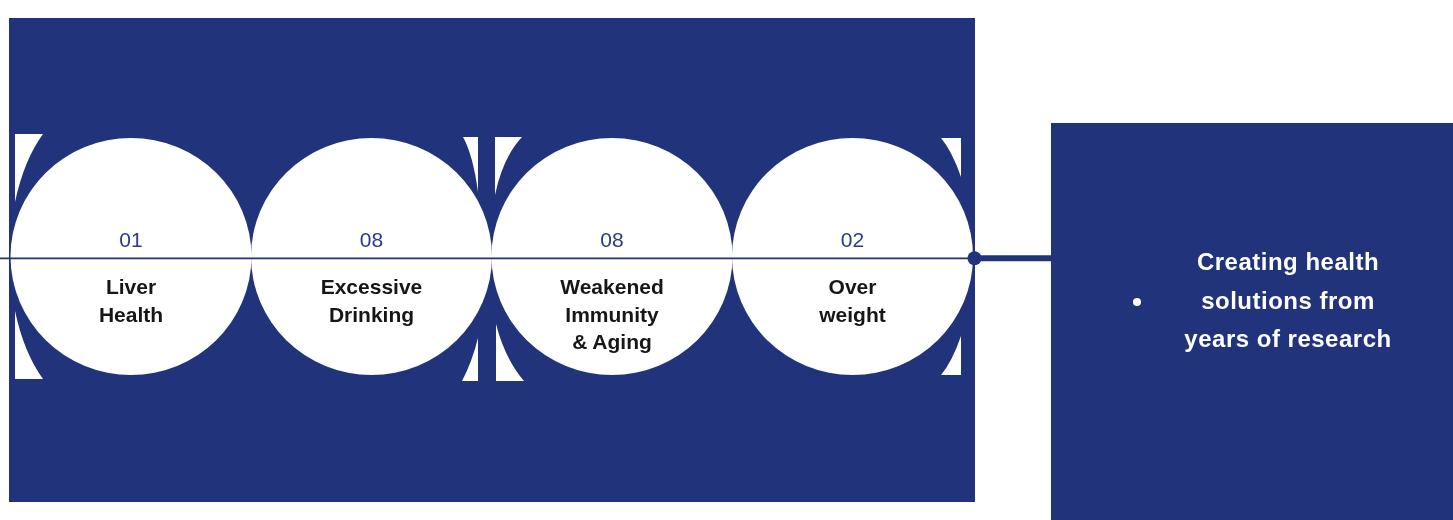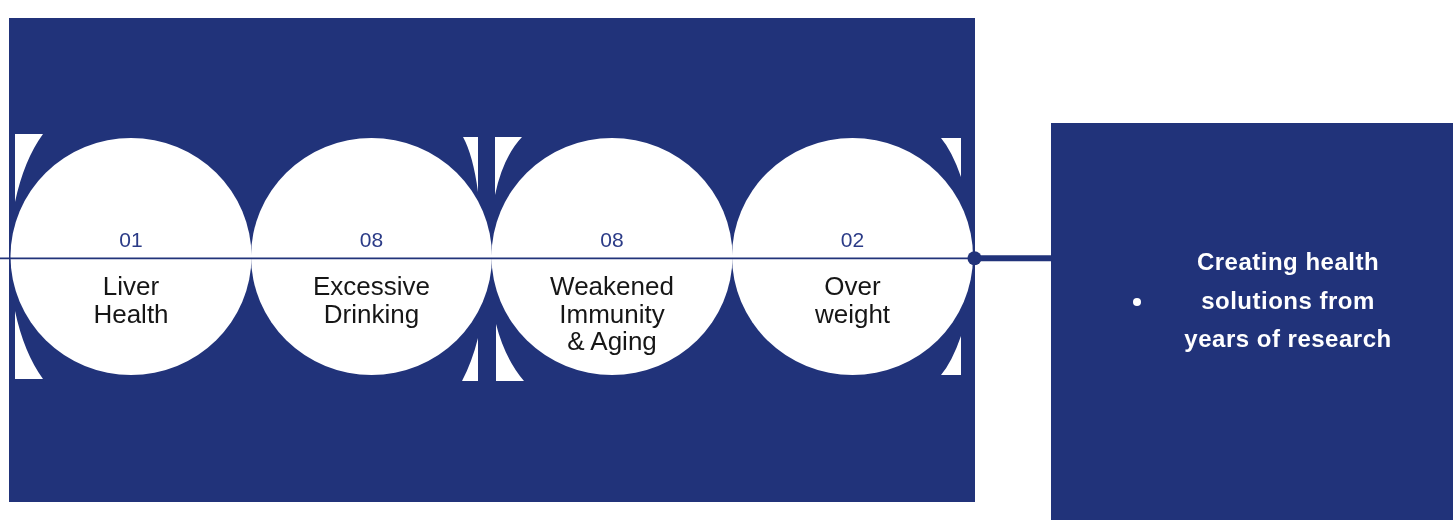--- a/index.html
+++ b/index.html
@@ -42,21 +42,21 @@
   .axis-thin{stroke:var(--navy);stroke-width:1.7;}
   .axis-thick{stroke:var(--navy);stroke-width:6;}
   .axis-dot{fill:var(--navy);}
   .step{position:absolute;width:240px;text-align:center;z-index:2;}
   .step-number{
     position:absolute;left:0;top:0;width:240px;text-align:center;
     color:var(--step_number);font-size:21px;font-weight:400;line-height:21px;
   }
   .step-label{
     position:absolute;left:0;top:44.5px;width:240px;text-align:center;
-    color:var(--step_label);font-size:26px;font-weight:400;line-height:27.5px;
+    color:var(--step_label);font-size:21px;font-weight:700;line-height:27.5px;
     white-space:pre-line;
   }
   .step-0{left:11px;top:228.5px;}
   .step-1{left:251.5px;top:228.5px;}
   .step-2{left:492px;top:228.5px;}
   .step-3{left:732.5px;top:228.5px;}
 </style>
 </head>
 <body>
 

